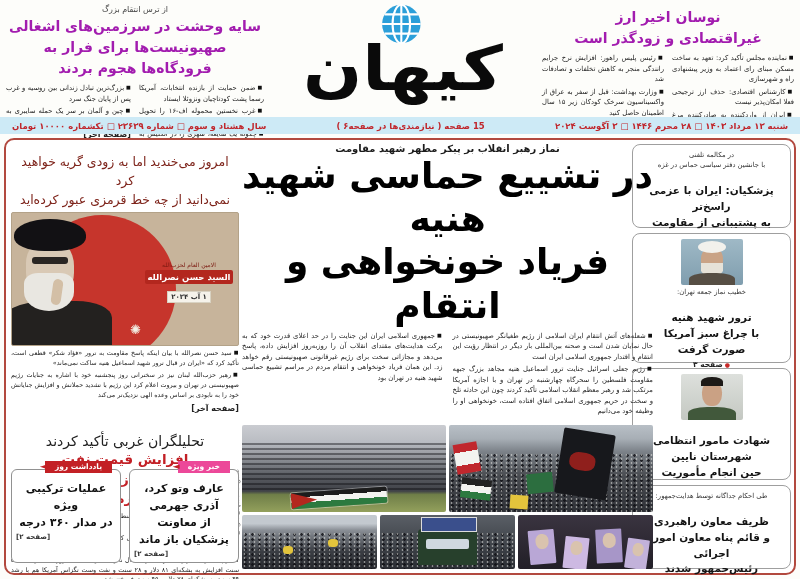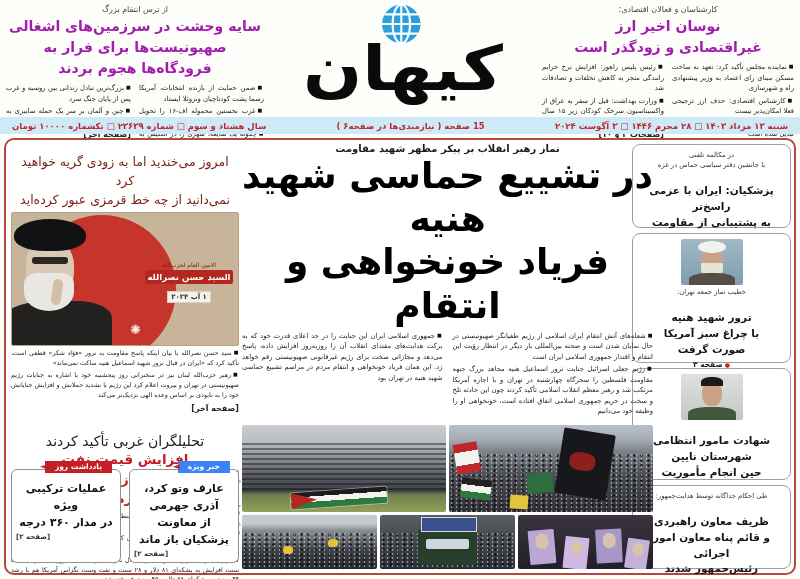--- a/index.html
+++ b/index.html
@@ -110,34 +110,33 @@
   .n-cap-name{background:#b3271e;color:#fff;font-size:8.5px;font-weight:700;padding:2px 2px;border-radius:2px;margin-top:2px;}
   .n-cap-date{background:#f5f2ea;color:#333;font-size:7px;font-weight:700;padding:1px 3px;margin-top:2px;border:1px solid #d8d2c2;display:inline-block;}
   .small-bullets{font-size:6.4px;line-height:1.55;text-align:justify;color:#222;margin-top:3px;}
   .oil-kicker{text-align:center;font-size:14px;color:#222;margin-top:18px;}
   .oil-headline{text-align:center;font-weight:900;font-size:13.5px;line-height:1.45;color:#c21f25;white-space:pre-line;margin-top:1px;}
   .note-row{position:absolute;bottom:6px;left:0;right:0;display:flex;gap:8px;}
   .note-box{flex:1;border:1.5px solid #919191;border-radius:6px;position:relative;padding:10px 4px 4px;min-height:56px;background:#fff;}
   .tab-wrap{position:absolute;top:-9px;right:8px;display:flex;align-items:center;}
   .tab-arrow{color:#c32025;font-size:9px;line-height:1;order:2;margin-right:-2px;}
   .tab{font-size:7.5px;font-weight:700;color:#fff;padding:1px 10px 2px;border-radius:0;order:1;}
-  .tab-gray{background:#3b82f6;}
+  .tab-gray{background:#ec4899;}
   .tab-red{background:#c32025;}
   .note-title{font-weight:700;font-size:11px;line-height:1.55;text-align:center;white-space:pre-line;color:#111;}
   .note-page{font-size:7px;font-weight:700;text-align:left;color:#333;margin-top:2px;}
 </style>
 </head>
 <body>
 
 <div class="page">
 
   <div class="header">
 
     <div class="hdr-story hdr-right">
-      <div class="kicker">کارشناسان و فعالان اقتصادی:</div>
       <div class="hdr-headline">نوسان اخیر ارز
 غیراقتصادی و زودگذر است</div>
       <div class="hdr-bullets">
         <span class="b"><span class="sq">■</span><span>نماینده مجلس تأکید کرد: تعهد به ساخت مسکن مبنای رای اعتماد به وزیر پیشنهادی راه و شهرسازی</span></span>
         <span class="b"><span class="sq">■</span><span>کارشناس اقتصادی: حذف ارز ترجیحی فعلا امکان‌پذیر نیست</span></span>
         <span class="b"><span class="sq">■</span><span>ایران از واردکننده به صادرکننده مرغ تبدیل شده است</span></span>
         <span class="b"><span class="sq">■</span><span>رئیس پلیس راهور: افزایش نرخ جرایم رانندگی منجر به کاهش تخلفات و تصادفات شد</span></span>
         <span class="b"><span class="sq">■</span><span>وزارت بهداشت: قبل از سفر به عراق از واکسیناسیون سرخک کودکان زیر ۱۵ سال اطمینان حاصل کنید</span></span>
         <span class="pref">[صفحات ۴ و ۱۰]</span>
       </div>

